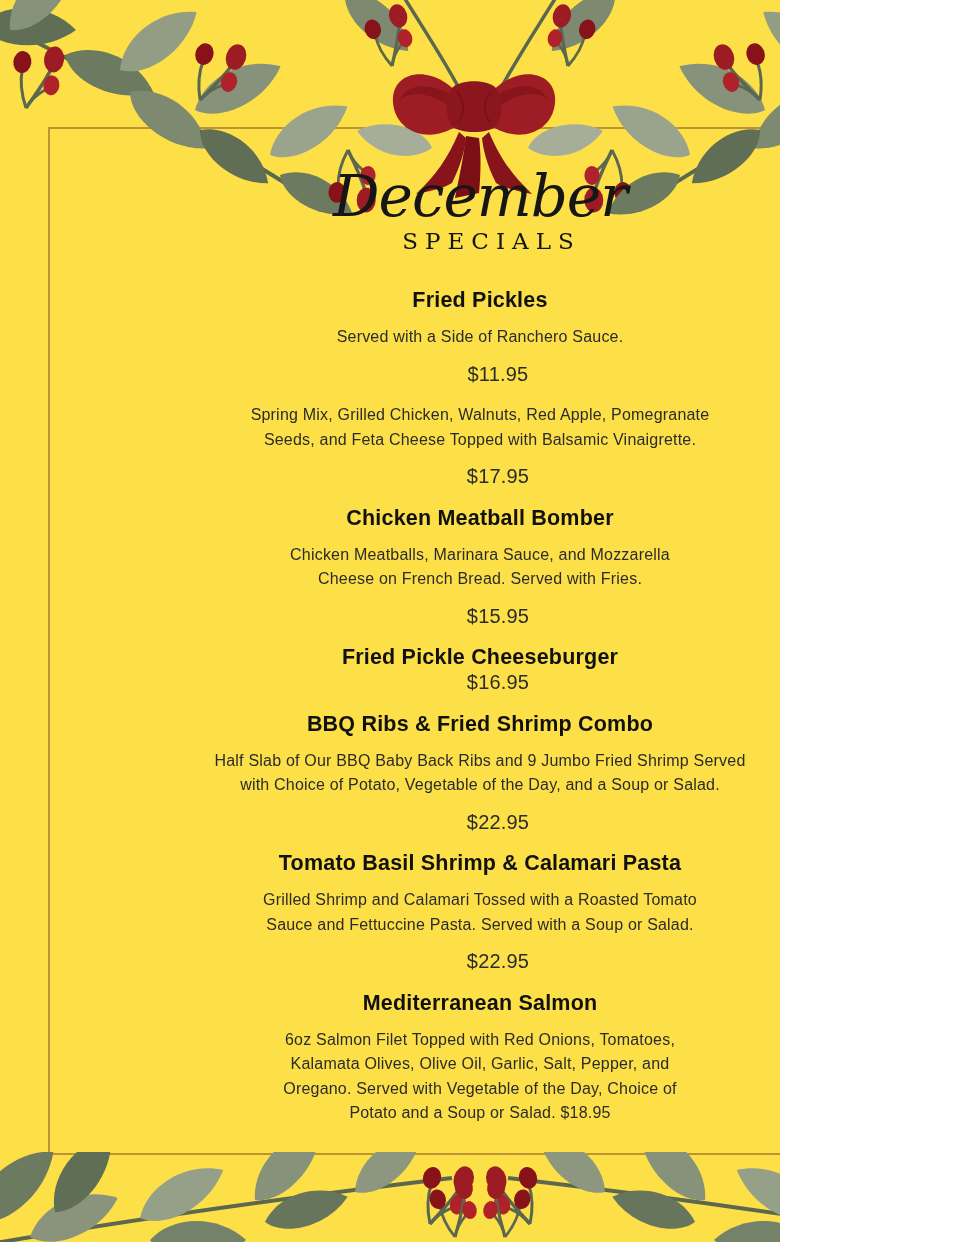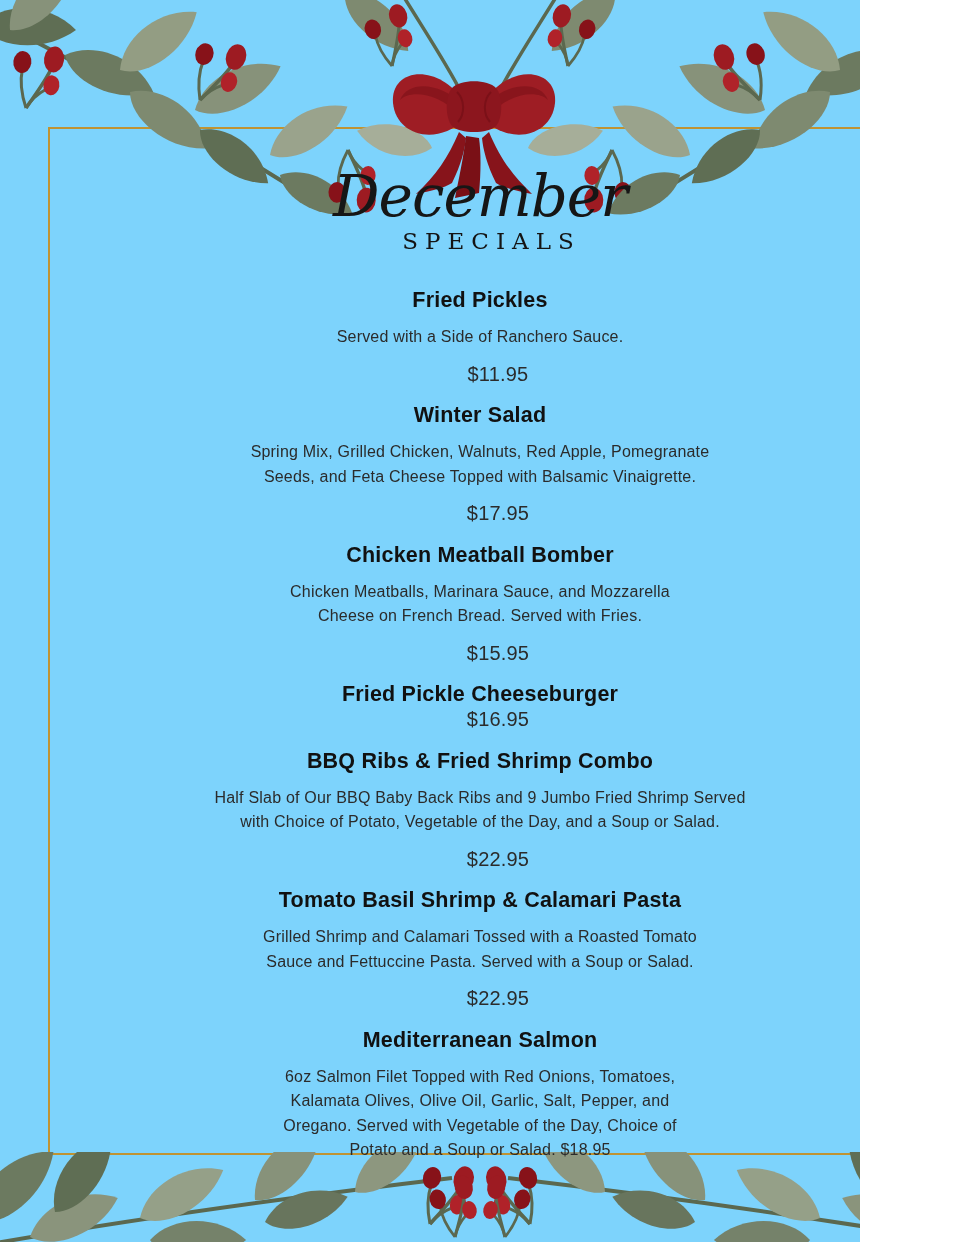--- a/index.html
+++ b/index.html
@@ -4,22 +4,22 @@
 <title>December Specials Menu</title>
 <style>
   :root{
     --gold:#bf9333;
     --ink:#1e1e1e;
     --body-ink:#2b2b2b;
   }
   html,body{margin:0;padding:0;background:#ffffff;}
   .page{
     position:relative;
-    width:860px;height:1242px;
-    background:#7dd3fc;
+    width:780px;height:1242px;
+    background:#fde047;
     overflow:hidden;
     font-family:"Liberation Sans",sans-serif;
     color:var(--ink);
   }
   .frame{
     position:absolute;
     left:48px;top:127px;
     width:837px;height:1024px;
     border:2.5px solid var(--gold);
     z-index:1;
@@ -138,21 +138,20 @@
     <div class="title-caps">SPECIALS</div>
   </div>
 
   <div class="menu" id="menu-list">
       <section class="menu-item">
         <h3>Fried Pickles</h3>
         <p>Served with a Side of Ranchero Sauce.</p>
         <div class="price">$11.95</div>
       </section>
       <section class="menu-item">
-        <h3>Winter Salad</h3>
         <p>Spring Mix, Grilled Chicken, Walnuts, Red Apple, Pomegranate
 Seeds, and Feta Cheese Topped with Balsamic Vinaigrette.</p>
         <div class="price">$17.95</div>
       </section>
       <section class="menu-item">
         <h3>Chicken Meatball Bomber</h3>
         <p>Chicken Meatballs, Marinara Sauce, and Mozzarella
 Cheese on French Bread. Served with Fries.</p>
         <div class="price">$15.95</div>
       </section>

